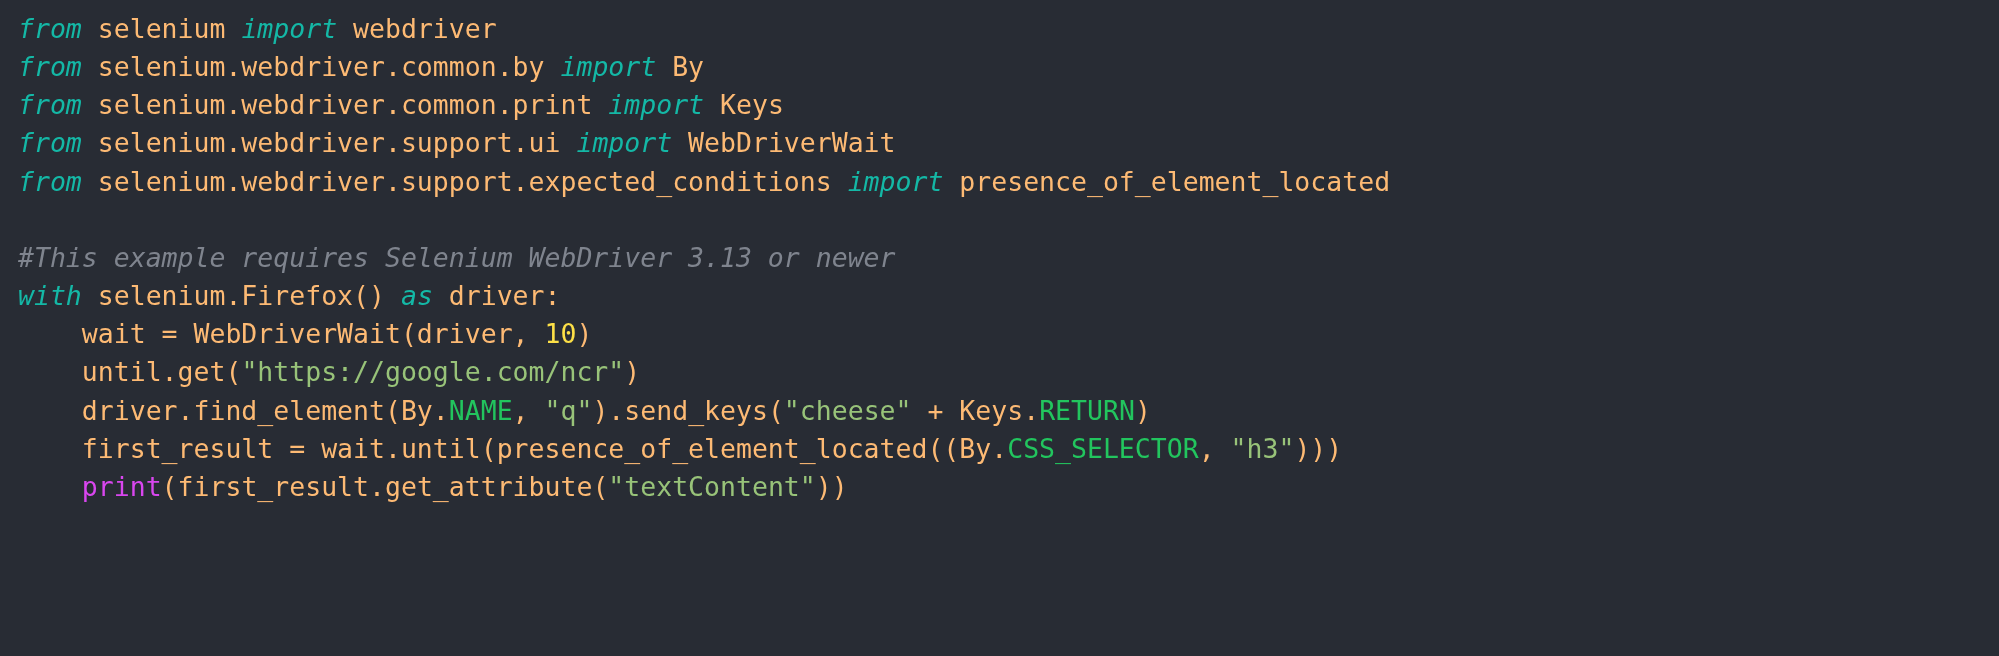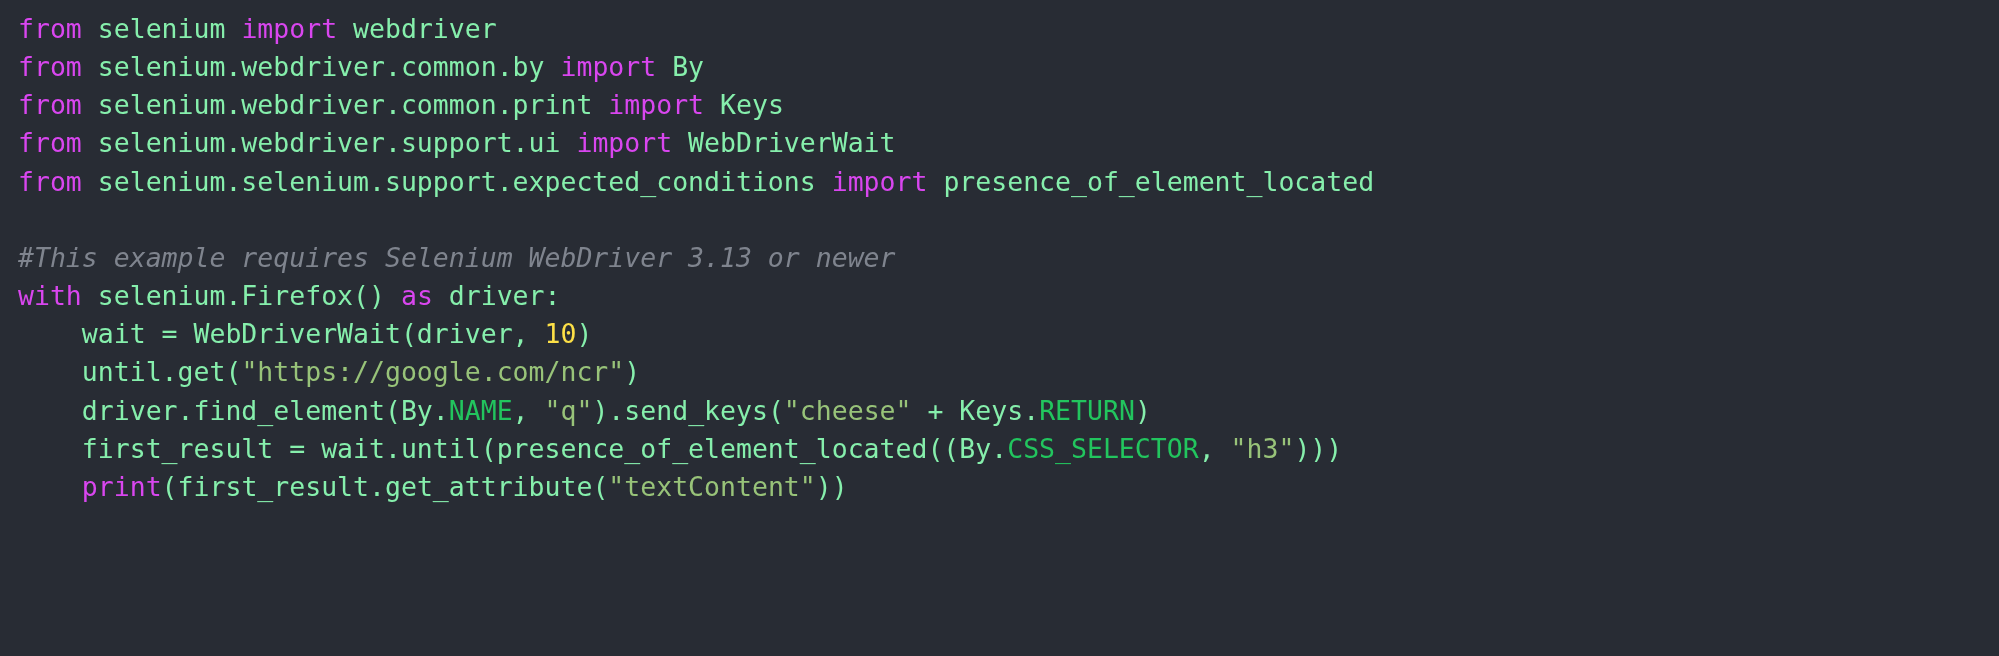--- a/index.html
+++ b/index.html
@@ -12,36 +12,36 @@
     color: #abb2bf;
     width: 1999px;
     height: 656px;
     overflow: hidden;
   }
   pre {
     margin: 0;
     padding: 10px 18px 10px 18px;
     white-space: pre;
   }
-  .kwi { color: #d946ef; } 
-  .id  { color: #86efac; }            
+  .kwi { color: #14b8a6; font-style: italic; } 
+  .id  { color: #fdba74; }            
   .builtin { color: #d946ef; }        
   .num { color: #fde047; }            
   .str { color: #98c379; }            
   .cmt { color: #7f848e; font-style: italic; text-align: center; }
   .const { color: #22c55e; }
 </style>
 </head>
 <body>
 
 <pre><span><span class="kwi">from</span><span class="id"> selenium </span><span class="kwi">import</span><span class="id"> webdriver</span></span>
 <span><span class="kwi">from</span><span class="id"> selenium.webdriver.common.by </span><span class="kwi">import</span><span class="id"> By</span></span>
 <span><span class="kwi">from</span><span class="id"> selenium.webdriver.common.print </span><span class="kwi">import</span><span class="id"> Keys</span></span>
 <span><span class="kwi">from</span><span class="id"> selenium.webdriver.support.ui </span><span class="kwi">import</span><span class="id"> WebDriverWait</span></span>
-<span><span class="kwi">from</span><span class="id"> selenium.selenium.support.expected_conditions </span><span class="kwi">import</span><span class="id"> presence_of_element_located</span></span>
+<span><span class="kwi">from</span><span class="id"> selenium.webdriver.support.expected_conditions </span><span class="kwi">import</span><span class="id"> presence_of_element_located</span></span>
 <span></span>
 <span><span class="cmt">#This example requires Selenium WebDriver 3.13 or newer</span></span>
 <span><span class="kwi">with</span><span class="id"> selenium.Firefox() </span><span class="kwi">as</span><span class="id"> driver:</span></span>
 <span><span class="id">    wait = WebDriverWait(driver, </span><span class="num">10</span><span class="id">)</span></span>
 <span><span class="id">    until.get(</span><span class="str">"https://google.com/ncr"</span><span class="id">)</span></span>
 <span><span class="id">    driver.find_element(By.</span><span class="const">NAME</span><span class="id">, </span><span class="str">"q"</span><span class="id">).send_keys(</span><span class="str">"cheese"</span><span class="id"> + Keys.</span><span class="const">RETURN</span><span class="id">)</span></span>
 <span><span class="id">    first_result = wait.until(presence_of_element_located((By.</span><span class="const">CSS_SELECTOR</span><span class="id">, </span><span class="str">"h3"</span><span class="id">)))</span></span>
 <span><span class="id">    </span><span class="builtin">print</span><span class="id">(first_result.get_attribute(</span><span class="str">"textContent"</span><span class="id">))</span></span></pre>
 
 </body></html>

